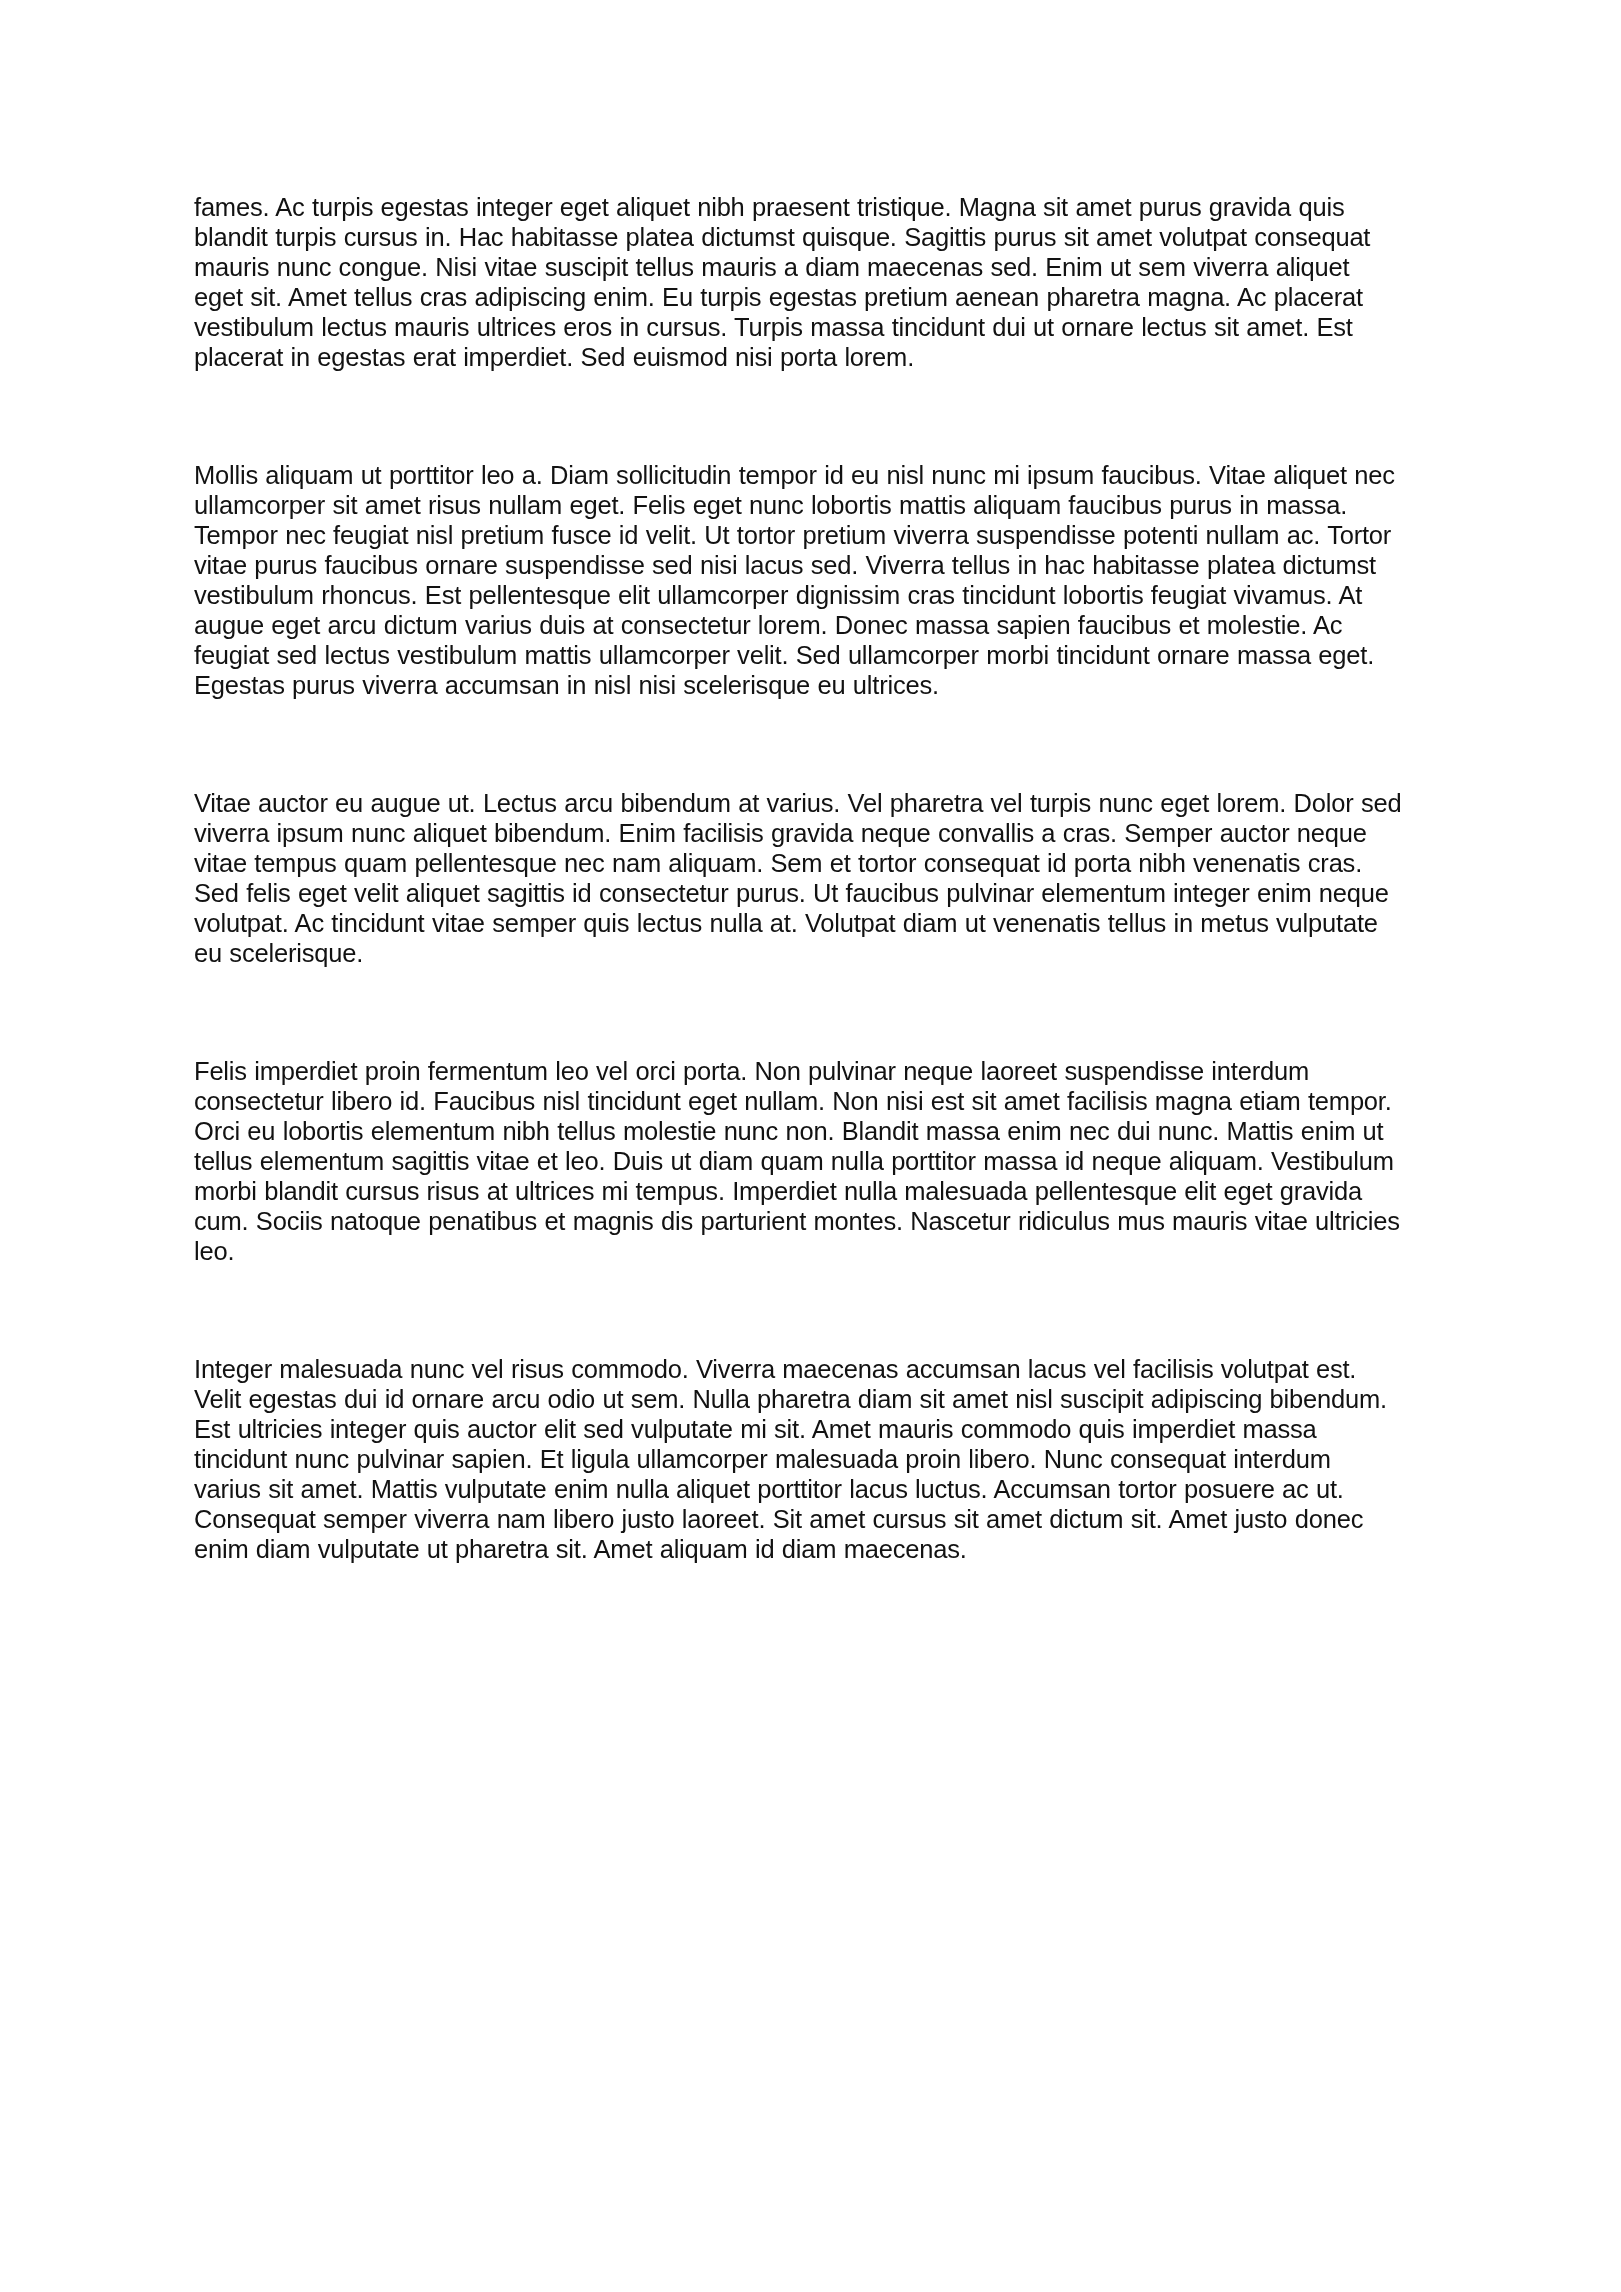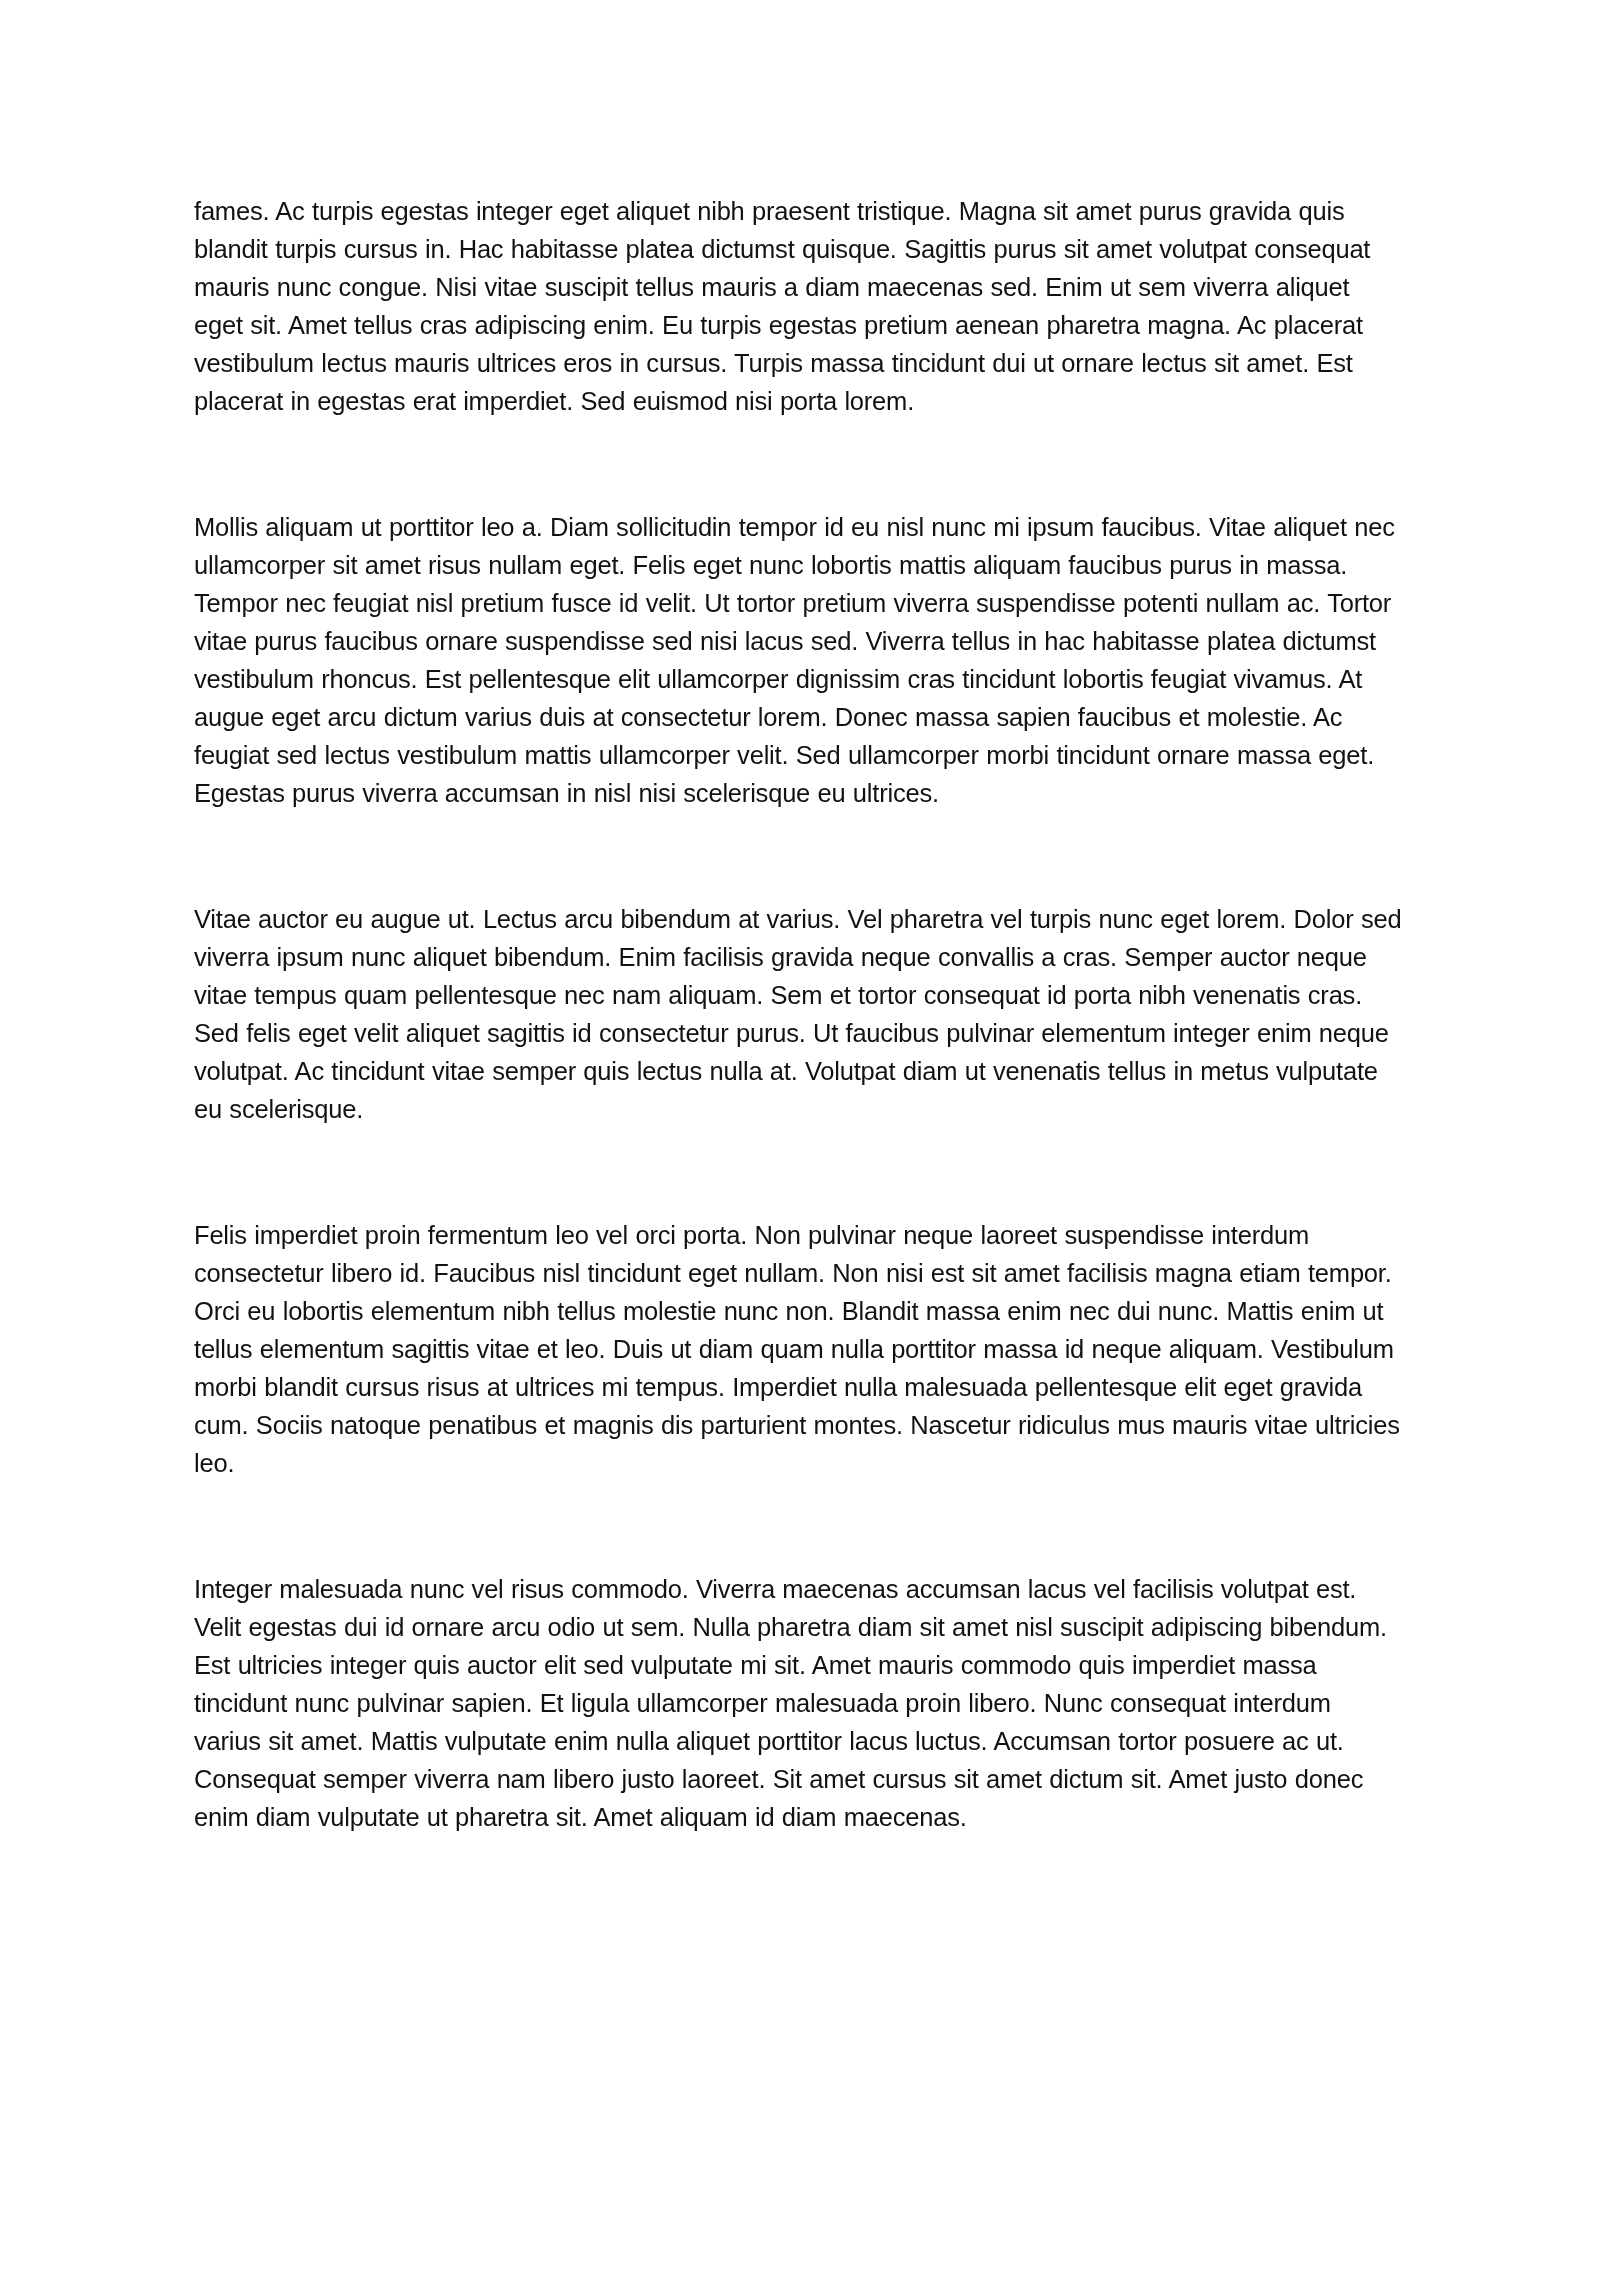--- a/index.html
+++ b/index.html
@@ -20,21 +20,21 @@
     top: 0;
     left: 0;
     box-sizing: border-box;
     width: 1621px;
     height: 2293px;
     padding: 192px 218px 0 194px;
   }
   .content p {
     margin: 0 0 88px 0;
     font-size: 25.5px;
-    line-height: 38px;
+    line-height: 30px;
     letter-spacing: -0.2px;
     color: #121212;
     text-align: left;
     word-spacing: 0.5px;
   }
 </style>
 </head>
 <body>
 
 <div class="page" style="background: rgb(255, 255, 255); color: rgb(18, 18, 18);">

